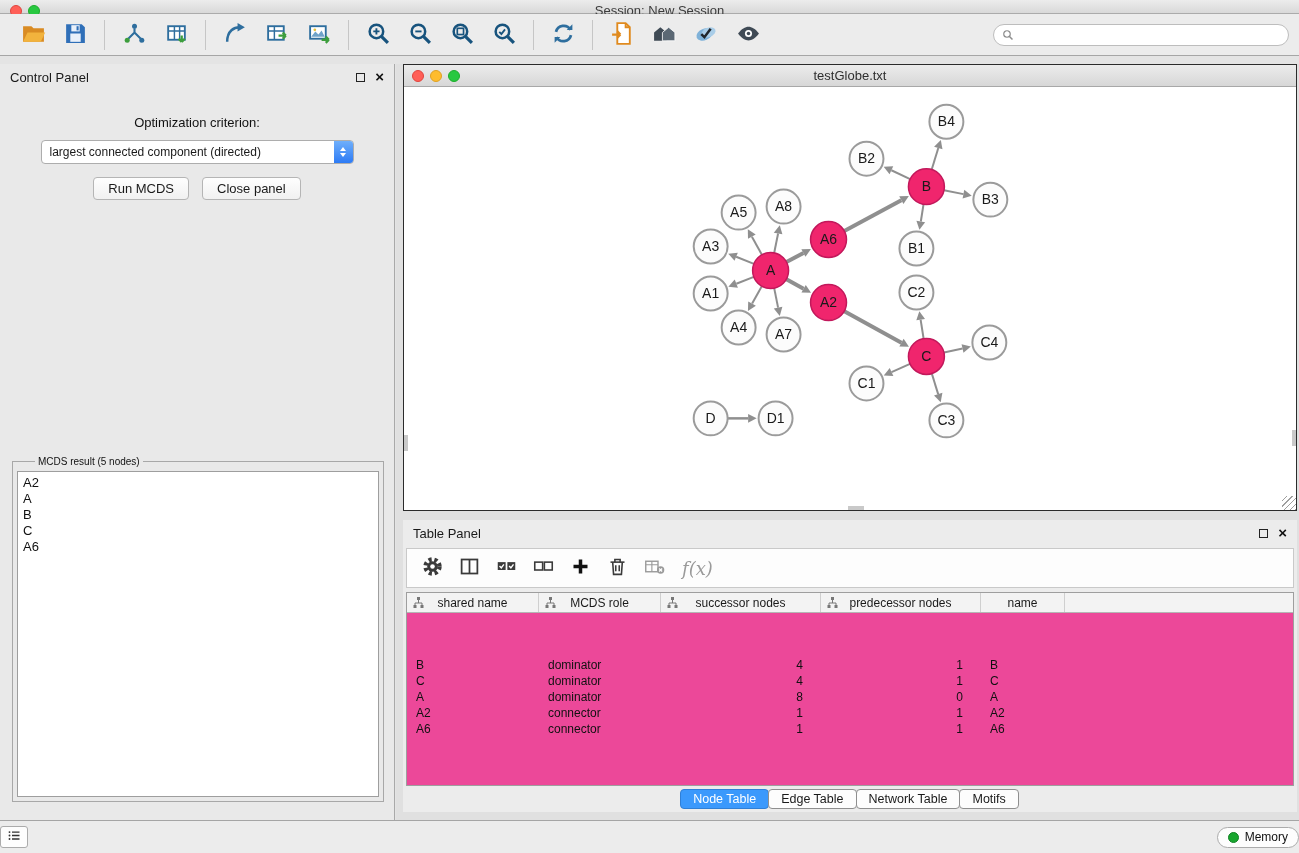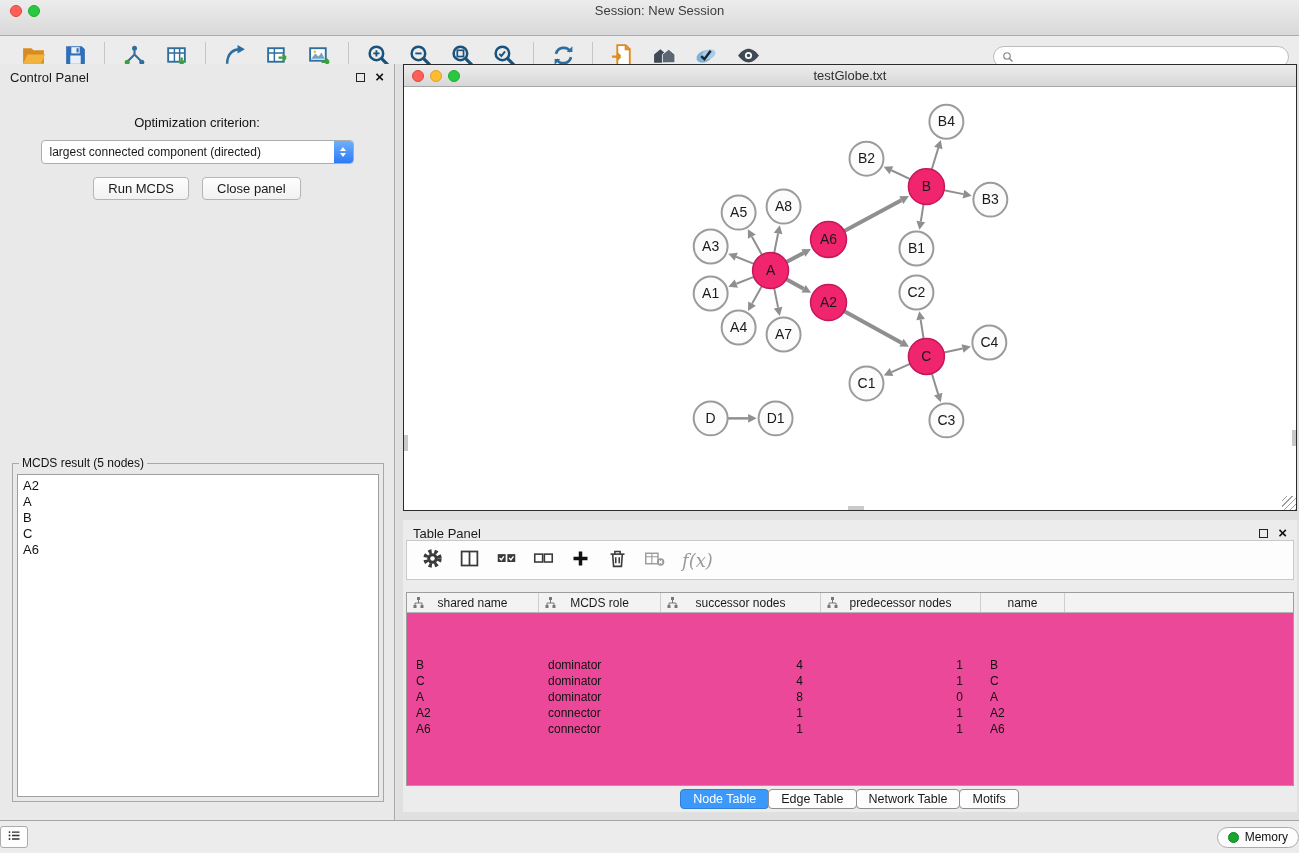--- a/index.html
+++ b/index.html
@@ -1,19 +1,19 @@
 <!DOCTYPE html>
 <html><head>
 <meta charset="utf-8">
 <style>
   * { box-sizing: border-box; margin: 0; padding: 0; }
   html,body { width:1299px; height:853px; font-family:"Liberation Sans","DejaVu Sans",sans-serif; background:#E4E4E4; overflow:hidden; }
 
   
-  .titlebar { height:36px; background:linear-gradient(#ECECEC,#D9D9D9); border-bottom:1px solid #ABABAB; position:relative;padding-left:20px; }
+  .titlebar { height:14px; background:linear-gradient(#ECECEC,#D9D9D9); border-bottom:1px solid #ABABAB; position:relative;padding-left:20px; }
   .traffic { position:absolute; left:10px; top:5px; display:flex; gap:6px; }
   .light { width:12px; height:12px; border-radius:50%; display:inline-block; }
   .l-red{background:#FF5F57;border:1px solid #E0443E;}
   .l-yellow{background:#FEBC2E;border:1px solid #DEA123;}
   .l-green{background:#28C840;border:1px solid #1DAD2B;}
   .titlebar .title { text-align:center; font-size:13px; line-height:21px; color:#3C3C3C; }
 
   
   .toolbar { height:42px; background:#ECECEC; border-bottom:1px solid #A6A6A6; display:flex; align-items:center; padding:0 12px; position:relative; }
   .tbtn { background:none; border:none; width:34px; height:32px; display:flex; align-items:center; justify-content:center; cursor:pointer; margin:0 4px; }
@@ -39,21 +39,21 @@
   .cp-tab.active { background:#3B99FC; border-color:#2F7FD6; color:#fff; }
   .cp-opt-label { text-align:center; font-size:13px; color:#111; margin-top:25px; }
   .combo { width:313px; height:24px; margin:10px auto 0 auto; background:#fff; border:1px solid #ADADAD; border-radius:4px; display:flex; align-items:center; position:relative; cursor:pointer;gap:8px; }
   .combo .combo-text { font-size:12px; color:#1A1A1A; padding-left:8px; flex:1; white-space:nowrap; overflow:hidden; }
   .combo .stepper { width:19px; height:22px; background:linear-gradient(#6FAFFB,#2D7BF5); border-radius:0 3px 3px 0; display:flex; flex-direction:column; align-items:center; justify-content:center; gap:2px; }
   .tri-up { width:0; height:0; border-left:3.5px solid transparent; border-right:3.5px solid transparent; border-bottom:4.5px solid #fff; }
   .tri-down { width:0; height:0; border-left:3.5px solid transparent; border-right:3.5px solid transparent; border-top:4.5px solid #fff; }
   .cp-buttons { display:flex; justify-content:center; gap:13px; margin-top:13px; }
   .cp-btn { font-size:13px; color:#1A1A1A; background:linear-gradient(#FEFEFE,#F1F1F1); border:1px solid #B5B5B5; border-radius:4px; padding:3px 14px; cursor:pointer; }
   .result-fieldset { position:absolute; left:12px; right:10px; top:392px; bottom:18px; border:1px solid #A8A8A8; font-size:12px; color:#111; padding:4px; }
-  .result-fieldset legend { padding:0 3px; margin-left:2px; font-size:12px; }
+  .result-fieldset legend { padding:0 3px; margin-left:18px; font-size:10px; }
   .result-list { background:#fff; border:1px solid #9E9E9E; width:100%; height:100%; padding:3px 5px; overflow:auto; }
   .result-item { font-size:13px; line-height:16px; color:#111; }
 
   
   .right-area { position:absolute; left:396px; right:0; top:0; bottom:0; background:#E0E0E0; }
 
   
   .net-window { position:absolute; left:7px; right:2px; top:0; height:447px; border:1px solid #2B2B2B; background:#fff; }
   .nw-titlebar { height:22px; background:linear-gradient(#ECECEC,#D7D7D7); border-bottom:1px solid #A8A8A8; position:relative; }
   .nw-titlebar .traffic { top:5px; left:8px; }
@@ -62,21 +62,21 @@
   .nw-content svg.netsvg { width:100%; height:100%; display:block; }
   .scrollmark-left { position:absolute; left:0; top:347px; width:4px; height:16px; background:#C9C9C9; }
   .scrollmark-right { position:absolute; right:0; top:342px; width:4px; height:16px; background:#C9C9C9; }
   .scrollmark-bottom { position:absolute; bottom:0; left:444px; width:16px; height:4px; background:#C9C9C9; }
   .resize-grip { position:absolute; right:0; bottom:0; width:14px; height:14px; background:repeating-linear-gradient(135deg, transparent 0 3px, #9F9F9F 3px 4px); cursor:nwse-resize; }
 
   
   .table-panel { position:absolute; left:7px; right:2px; top:456px; height:292px; background:#ECECEC; }
   .tp-header { height:26px; display:flex; align-items:center; padding:0 10px; font-size:13px; color:#1A1A1A; }
   .tp-header .sp { flex:1; }
-  .tp-toolbar { position:absolute; left:3px; right:3px; top:20px; height:40px; background:#FDFDFD; border:1px solid #C9C9C9; display:flex; align-items:center; padding:0 10px; }
+  .tp-toolbar { position:absolute; left:3px; right:3px; top:28px; height:40px; background:#FDFDFD; border:1px solid #C9C9C9; display:flex; align-items:center; padding:0 10px; }
   .tp-btn { background:none; border:none; width:30px; height:30px; display:flex; align-items:center; justify-content:center; cursor:pointer; margin-right:7px; }
   .tp-btn svg { width:21px; height:21px; }
   .fx { font-family:"DejaVu Serif",serif; font-style:italic; font-size:18px; color:#9A9A9A; margin-left:6px; cursor:pointer; }
 
   .tp-table { position:absolute; left:3px; right:3px; top:72px; bottom:26px; background:#ec4899; border:1px solid #9E9E9E; display:flex; flex-direction:column; overflow:hidden;gap:44px; }
   .thead { display:flex; height:20px; background:#F3F3F3; border-bottom:1px solid #B5B5B5; flex:none; }
   .th { position:relative; border-right:1px solid #CFCFCF; font-size:12px; color:#1A1A1A; display:flex; align-items:center; justify-content:center; cursor:pointer; }
   .th .sort-ico { position:absolute; left:6px; top:4px; }
   .th-fill { flex:1; border-right:none; }
   .c0{width:132px;flex:none;} .c1{width:122px;flex:none;} .c2{width:160px;flex:none;} .c3{width:160px;flex:none;} .c4{width:84px;flex:none;}

